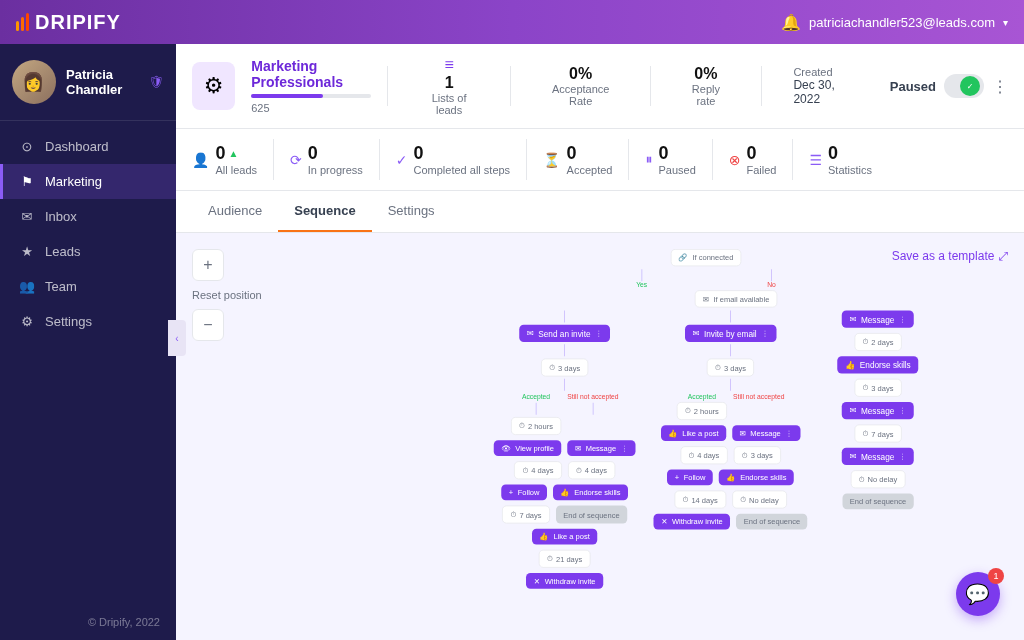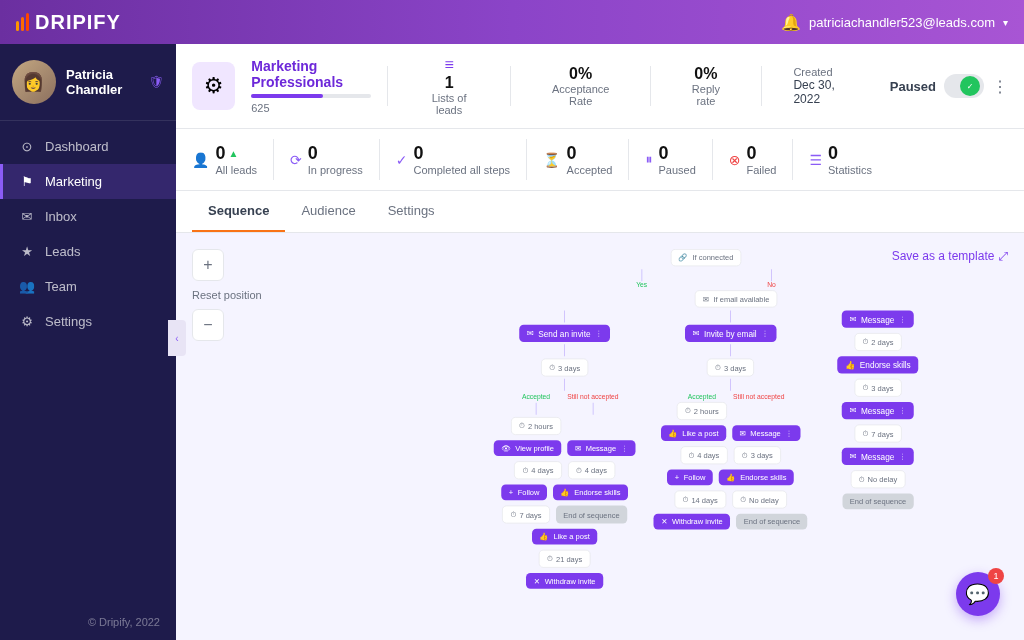--- a/index.html
+++ b/index.html
@@ -296,22 +296,22 @@
       <div class="stat-item">
         <span class="stat-icon-color">☰</span>
         <div>
           <span class="stat-num">0</span>
           <div class="stat-lbl">Statistics</div>
         </div>
       </div>
     </div>
 
     <div class="tabs-bar">
+      <div class="tab">Audience</div>
       <div class="tab active">Sequence</div>
-      <div class="tab">Audience</div>
       <div class="tab">Settings</div>
     </div>
 
     <div class="sequence-canvas">
       <div class="canvas-toolbar">
         <div class="zoom-btn">+</div>
         <div class="reset-pos">Reset position</div>
         <div class="zoom-btn">−</div>
       </div>
 

